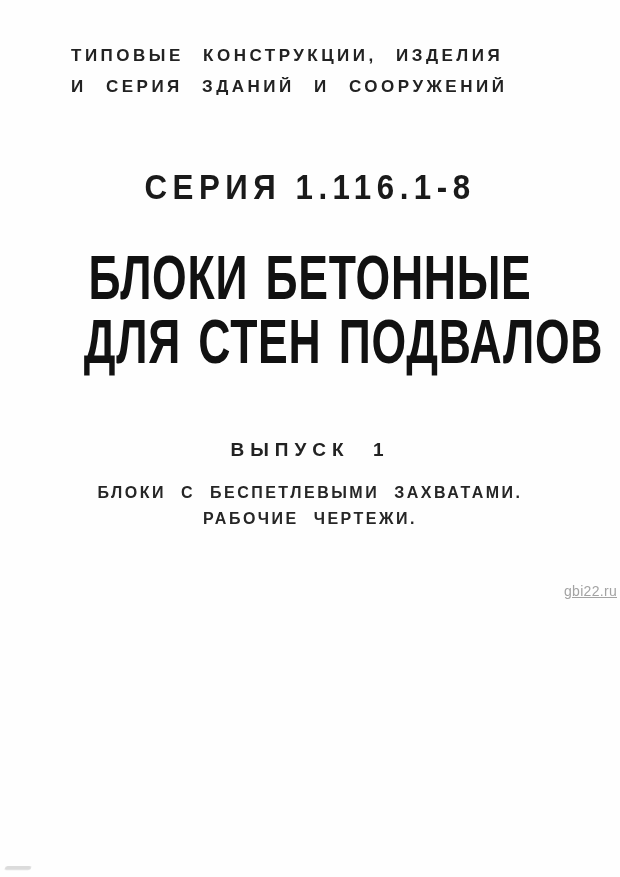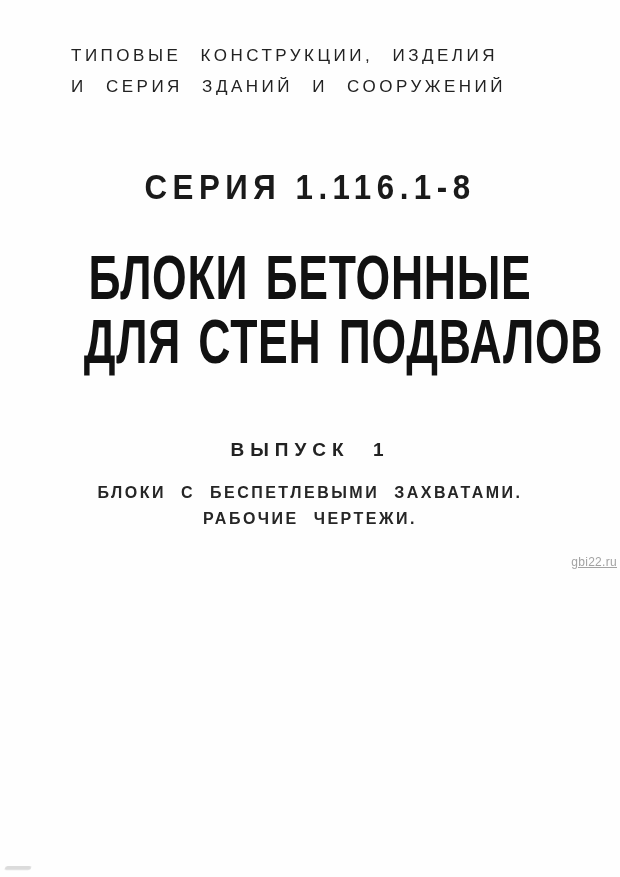--- a/index.html
+++ b/index.html
@@ -16,21 +16,21 @@
     background: #fefefe;
     color: #1b1b1b;
     overflow: hidden;
   }
   .header {
     position: absolute;
     top: 40px;
     left: 71px;
     right: 40px;
     font-size: 17px;
-    font-weight: normal;
+    font-weight: bold;
     letter-spacing: 3.5px;
     word-spacing: 11px;
     line-height: 31px;
     color: #222;
   }
   .series {
     position: absolute;
     top: 168px;
     left: 0;
     width: 100%;
@@ -80,23 +80,23 @@
     text-align: center;
     font-size: 16px;
     font-weight: bold;
     letter-spacing: 2.5px;
     word-spacing: 8px;
     line-height: 25.5px;
     color: #262626;
   }
   .watermark {
     position: absolute;
-    top: 555px;
+    top: 583px;
     right: 3px;
-    font-size: 12px;
+    font-size: 14px;
     letter-spacing: 0.3px;
     color: #a3a3a3;
     text-decoration: underline;
   }
   .scan-artifact {
     position: absolute;
     left: 5px;
     top: 866px;
     width: 26px;
     height: 4px;

